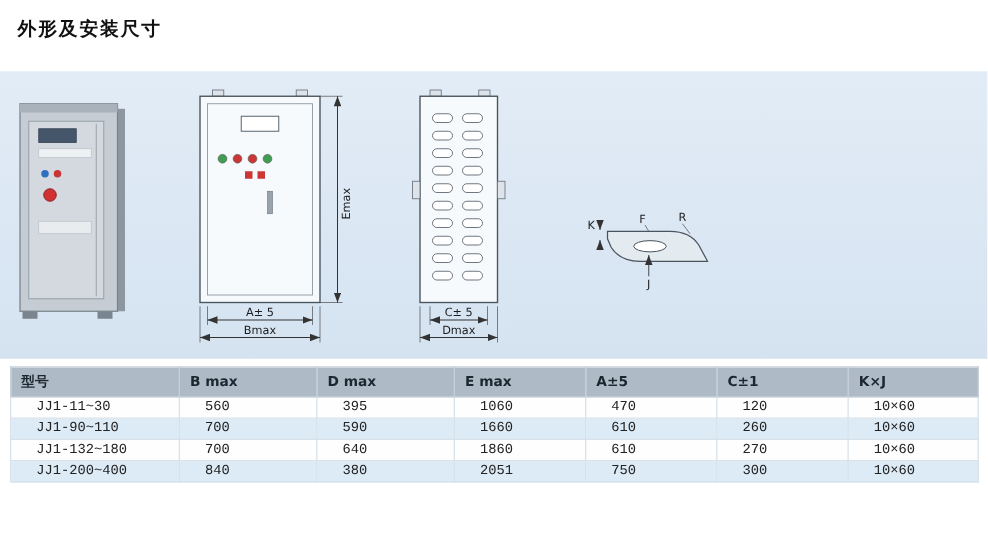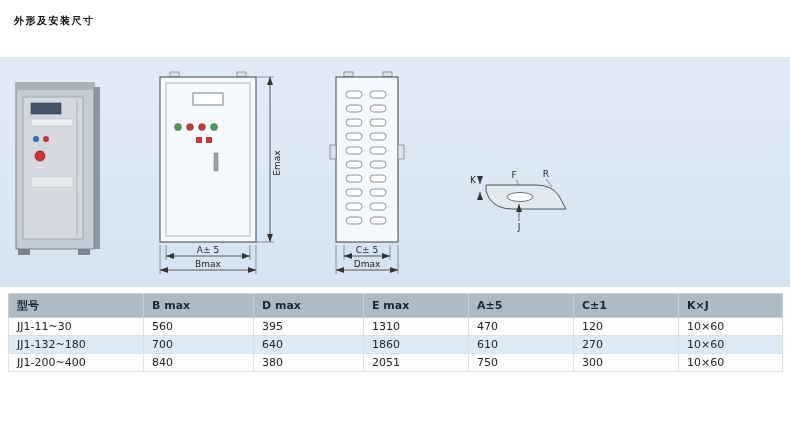--- a/index.html
+++ b/index.html
@@ -7,21 +7,21 @@
   body {
     width: 790px; height: 426px;
     background: #ffffff;
     font-family: "DejaVu Sans", "Liberation Sans", sans-serif;
     position: relative; overflow: hidden;
     color: #1c1c1c;
   }
   .title {
     height: 57px;
     padding: 14px 14px 0 14px;
-    font-size: 10px;
+    font-size: 15px;
     font-weight: 700;
     letter-spacing: 1.5px;
     color: #111;
   }
   .panel {
     width: 790px; height: 230px;
     background: linear-gradient(180deg, #e2ecf6 0%, #d5e3f1 100%);
   }
   .panel svg { display: block; }
   svg text {
@@ -40,23 +40,24 @@
   }
   table.dim-table th {
     background: #aebbc7;
     color: #1d2730;
     font-weight: 700;
     text-align: left;
     padding: 4px 8px;
     border: 1px solid #c6d0da;
   }
   table.dim-table td {
-    padding: 2px 8px;
+    padding: 2px 20px;
     border: 1px solid #d8e1e9;
     height: 17px;
+    font-family: Liberation Mono, monospace;
   }
   table.dim-table tbody tr:nth-child(odd)  { background: #fefefe; }
   table.dim-table tbody tr:nth-child(even) { background: #dcebf6; }
 </style>
 </head>
 <body>
 
 <div class="title">外形及安装尺寸</div>
 
 <div class="panel">
@@ -195,23 +196,32 @@
       <th>A±5</th>
       <th>C±1</th>
       <th>K×J</th>
     </tr>
   </thead>
   <tbody>
     <tr>
       <td>JJ1-11~30</td>
       <td>560</td>
       <td>395</td>
-      <td>1310</td>
+      <td>1060</td>
       <td>470</td>
       <td>120</td>
+      <td>10×60</td>
+    </tr>
+    <tr>
+      <td>JJ1-90~110</td>
+      <td>700</td>
+      <td>590</td>
+      <td>1660</td>
+      <td>610</td>
+      <td>260</td>
       <td>10×60</td>
     </tr>
     <tr>
       <td>JJ1-132~180</td>
       <td>700</td>
       <td>640</td>
       <td>1860</td>
       <td>610</td>
       <td>270</td>
       <td>10×60</td>

